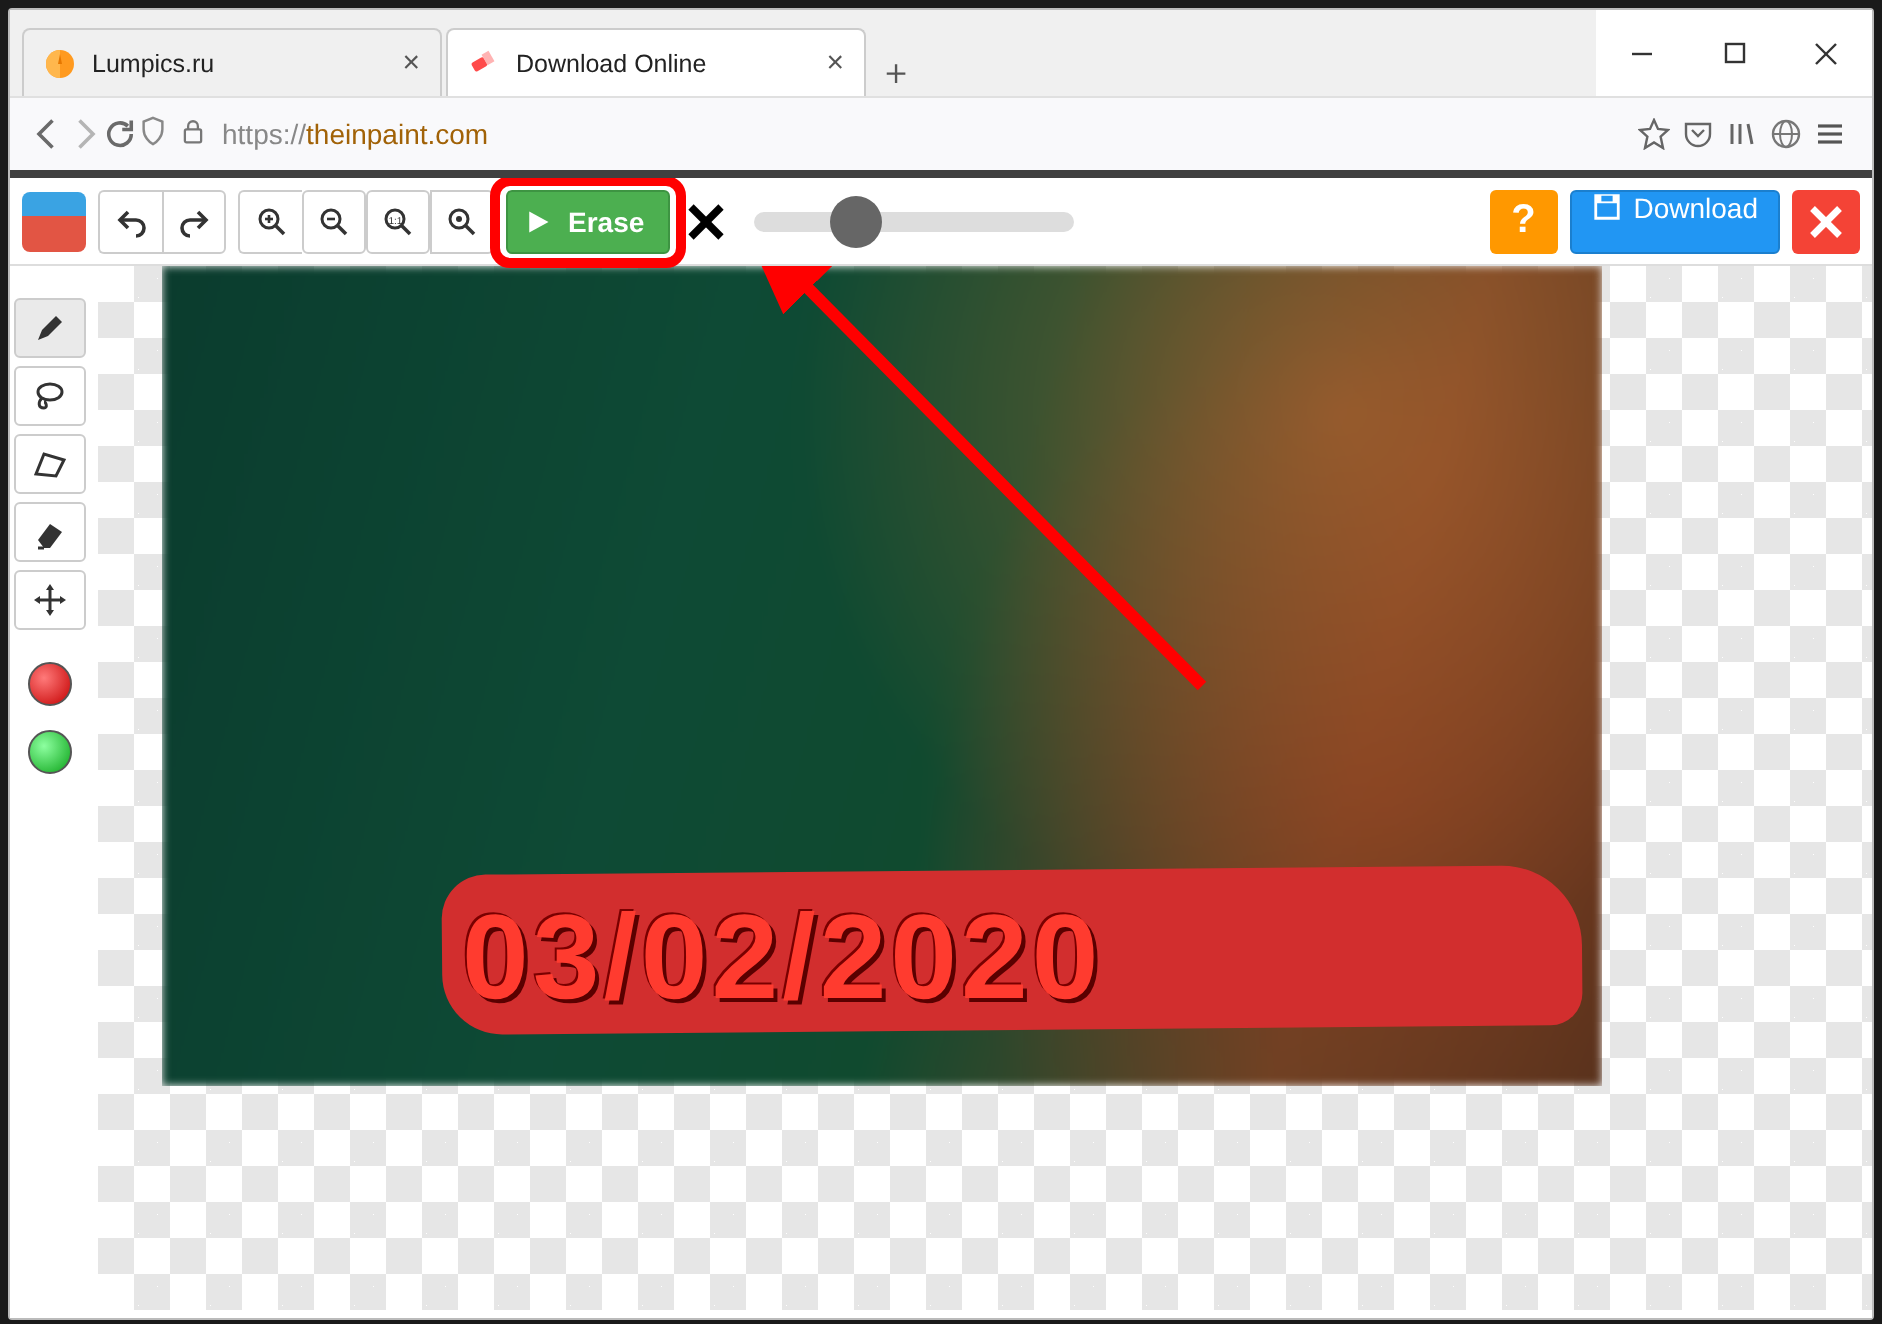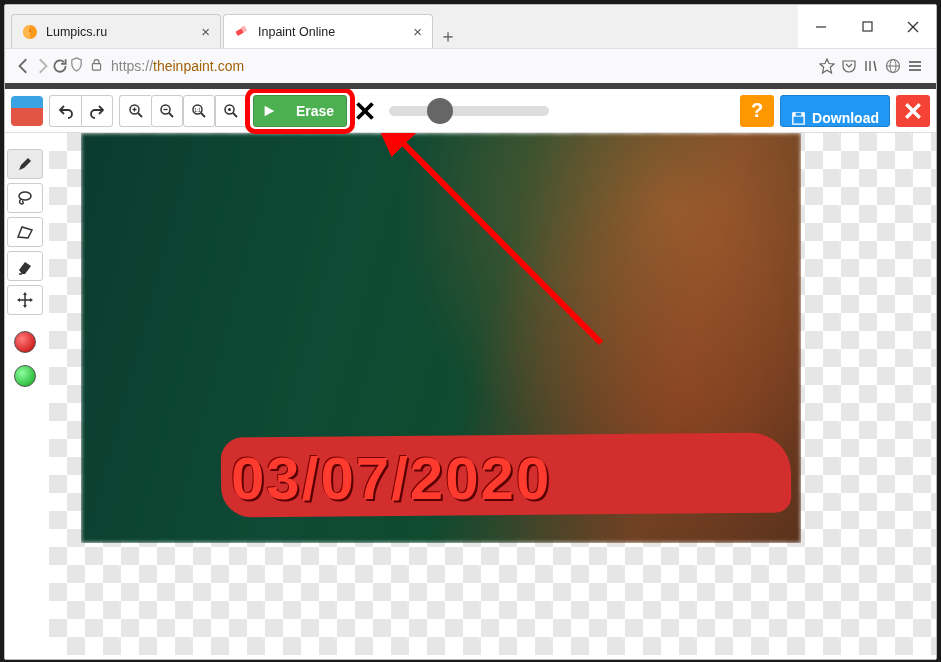--- a/index.html
+++ b/index.html
@@ -13,21 +13,21 @@
 .tabs{flex:1;display:flex;align-items:flex-end;padding-top:6px;padding-left:4px;background:#f0f0f0}
 .tab{height:34px;width:210px;border:1px solid #ccc;border-bottom:none;border-radius:4px 4px 0 0;margin-left:2px;display:flex;align-items:center;padding:0 10px;position:relative;font-size:12.5px;color:#222;background:#f0f0f0}
 .tab.active{background:#fff}
 .tab .favglyph{width:16px;height:16px;display:flex;align-items:center;justify-content:center;margin-right:8px}
 .tab .close{margin-left:auto;color:#555;font-size:15px}
 .newtab{width:30px;display:flex;align-items:center;justify-content:center;color:#555;font-size:18px}
 .wcontrols{display:flex;align-items:center;background:#fff}
 .wcontrols .wc{width:46px;height:44px;display:flex;align-items:center;justify-content:center;color:#333}
 
 
-.addrbar{height:40px;background:#f9f9fb;border-bottom:6px solid #404040;display:flex;align-items:center;padding:0 10px;}
+.addrbar{height:40px;background:#f9f9fb;border-bottom:4px solid #404040;display:flex;align-items:center;padding:0 10px;}
 .navicon{width:18px;height:18px;display:flex;align-items:center;justify-content:center;color:#6a6a6a}
 .navicon.dim{color:#b5b5b5}
 .url{flex:1;display:flex;align-items:center;font-size:14px;color:#888}
 .url .lock{color:#777;margin-right:8px}
 .url .shield{color:#888;margin-right:6px}
 .url .dom{color:#a16207}
 .raction{width:22px;display:flex;justify-content:center;color:#555}
 
 
 .app{flex:1;display:flex;background:#fff;position:relative;overflow:hidden}
@@ -36,32 +36,32 @@
 .apptop{position:absolute;top:0;left:0;right:0;height:44px;background:#fff;border-bottom:1px solid #ddd;display:flex;align-items:center;padding:0 6px;gap:6px;z-index:4}
 .logo{width:32px;height:30px;border-radius:4px;background:linear-gradient(180deg,#3aa3e3 0 40%,#e25544 40% 100%)}
 .btn{height:32px;min-width:32px;border:1px solid #ccc;border-radius:3px;background:#fff;display:flex;align-items:center;justify-content:center;color:#444}
 .btn svg{width:16px;height:16px}
 .pair{display:flex}
 .pair .btn:first-child{border-radius:3px 0 0 3px;border-right:none}
 .pair .btn:last-child{border-radius:0 3px 3px 0}
 
 .erasewrap{position:relative}
 .ehl{position:absolute;inset:-7px -8px;border:5px solid #f00;border-radius:10px;pointer-events:none}
-.erase{height:32px;padding:0 12px 0 8px;border-radius:3px;background:#4caf50;border:1px solid #3d9442;color:#fff;font-weight:bold;font-size:14px;display:flex;align-items:center;gap:20px}
+.erase{height:32px;padding:0 12px 0 8px;border-radius:3px;background:#4caf50;border:1px solid #3d9442;color:#fff;font-weight:bold;font-size:14px;display:flex;align-items:center;gap:8px}
 .erase svg{width:14px;height:14px;fill:#fff}
 
 .xcancel{display:flex;align-items:center;justify-content:center;width:24px;height:32px;color:#000;font-size:22px}
 
 .slider{position:relative;width:160px;height:10px;background:#ddd;border-radius:6px;margin-left:6px}
 .slider .knob{position:absolute;top:-8px;left:38px;width:26px;height:26px;border-radius:50%;background:#666}
 
 .tspacer{flex:1}
 
 .help{width:34px;height:32px;background:#ff9800;border-radius:3px;display:flex;align-items:center;justify-content:center;color:#fff;font-weight:bold;font-size:20px}
-.download{height:32px;padding:0 10px;background:#2196f3;border:1px solid #1b7fce;border-radius:3px;color:#fff;font-size:14px;display:flex;align-items:flex-end;gap:6px;font-weight:bold}
+.download{height:32px;padding:0 10px;background:#2196f3;border:1px solid #1b7fce;border-radius:3px;color:#fff;font-size:14px;display:flex;align-items:flex-start;gap:6px;font-weight:normal}
 .download svg{width:15px;height:15px;fill:#fff}
 .bigx{width:34px;height:32px;background:#f44336;border-radius:3px;display:flex;align-items:center;justify-content:center}
 .bigx svg{width:18px;height:18px;fill:#fff}
 
 
 .tools{position:absolute;left:2px;top:60px;width:40px;display:flex;flex-direction:column;gap:4px;z-index:4}
 .tool{width:36px;height:30px;border:1px solid #ccc;border-radius:3px;background:#fff;display:flex;align-items:center;justify-content:center;color:#333}
 .tool.active{background:#eaeaea}
 .tool svg{width:18px;height:18px}
 .dot{width:22px;height:22px;border-radius:50%;border:1px solid #555}
@@ -111,21 +111,21 @@
      <span>Lumpics.ru</span>
      <span class="close">×</span>
    </div>
    <div class="tab active">
      <span class="favglyph">
        <svg viewBox="0 0 16 16">
               <rect x="2" y="6" width="7" height="5" rx="1" fill="#ff4b4b" transform="rotate(-30 5 8)"></rect>
               <rect x="8" y="2" width="4" height="6" fill="#ffb3b3" transform="rotate(-30 10 5)"></rect>
             </svg>
      </span>
-     <span>Inpaint Online</span>
+     <span>Download Online</span>
      <span class="close">×</span>
    </div>
    <div class="newtab">＋</div>
   </div>
   <div class="wcontrols">
     <div class="wc">
           <svg width="12" height="12" viewBox="0 0 12 12">
             <line x1="1" y1="6" x2="11" y2="6" stroke="#333" stroke-width="1.2"></line>
           </svg>
         </div>
@@ -335,21 +335,21 @@
         </div>
     <div class="tool nobord">
           <div class="dot green"></div>
         </div>
   </div>
 
   <div class="canvas">
     <div class="img">
       <div class="bg"></div>
       <div class="datestrip"></div>
-      <div class="datetext">03/07/2020</div>
+      <div class="datetext">03/02/2020</div>
     </div>
     <svg class="arrow" viewBox="0 0 720 410">
       <defs>
             <marker id="ah" markerWidth="10" markerHeight="10" refX="2" refY="3" orient="auto">
               <path d="M0,0 L0,6 L8,3 Z" fill="#ff0000"></path>
             </marker>
           </defs>
       <line x1="520" y1="210" x2="315" y2="3" stroke="#ff0000" stroke-width="6" marker-end="url(#ah)"></line>
     </svg>
   </div>

